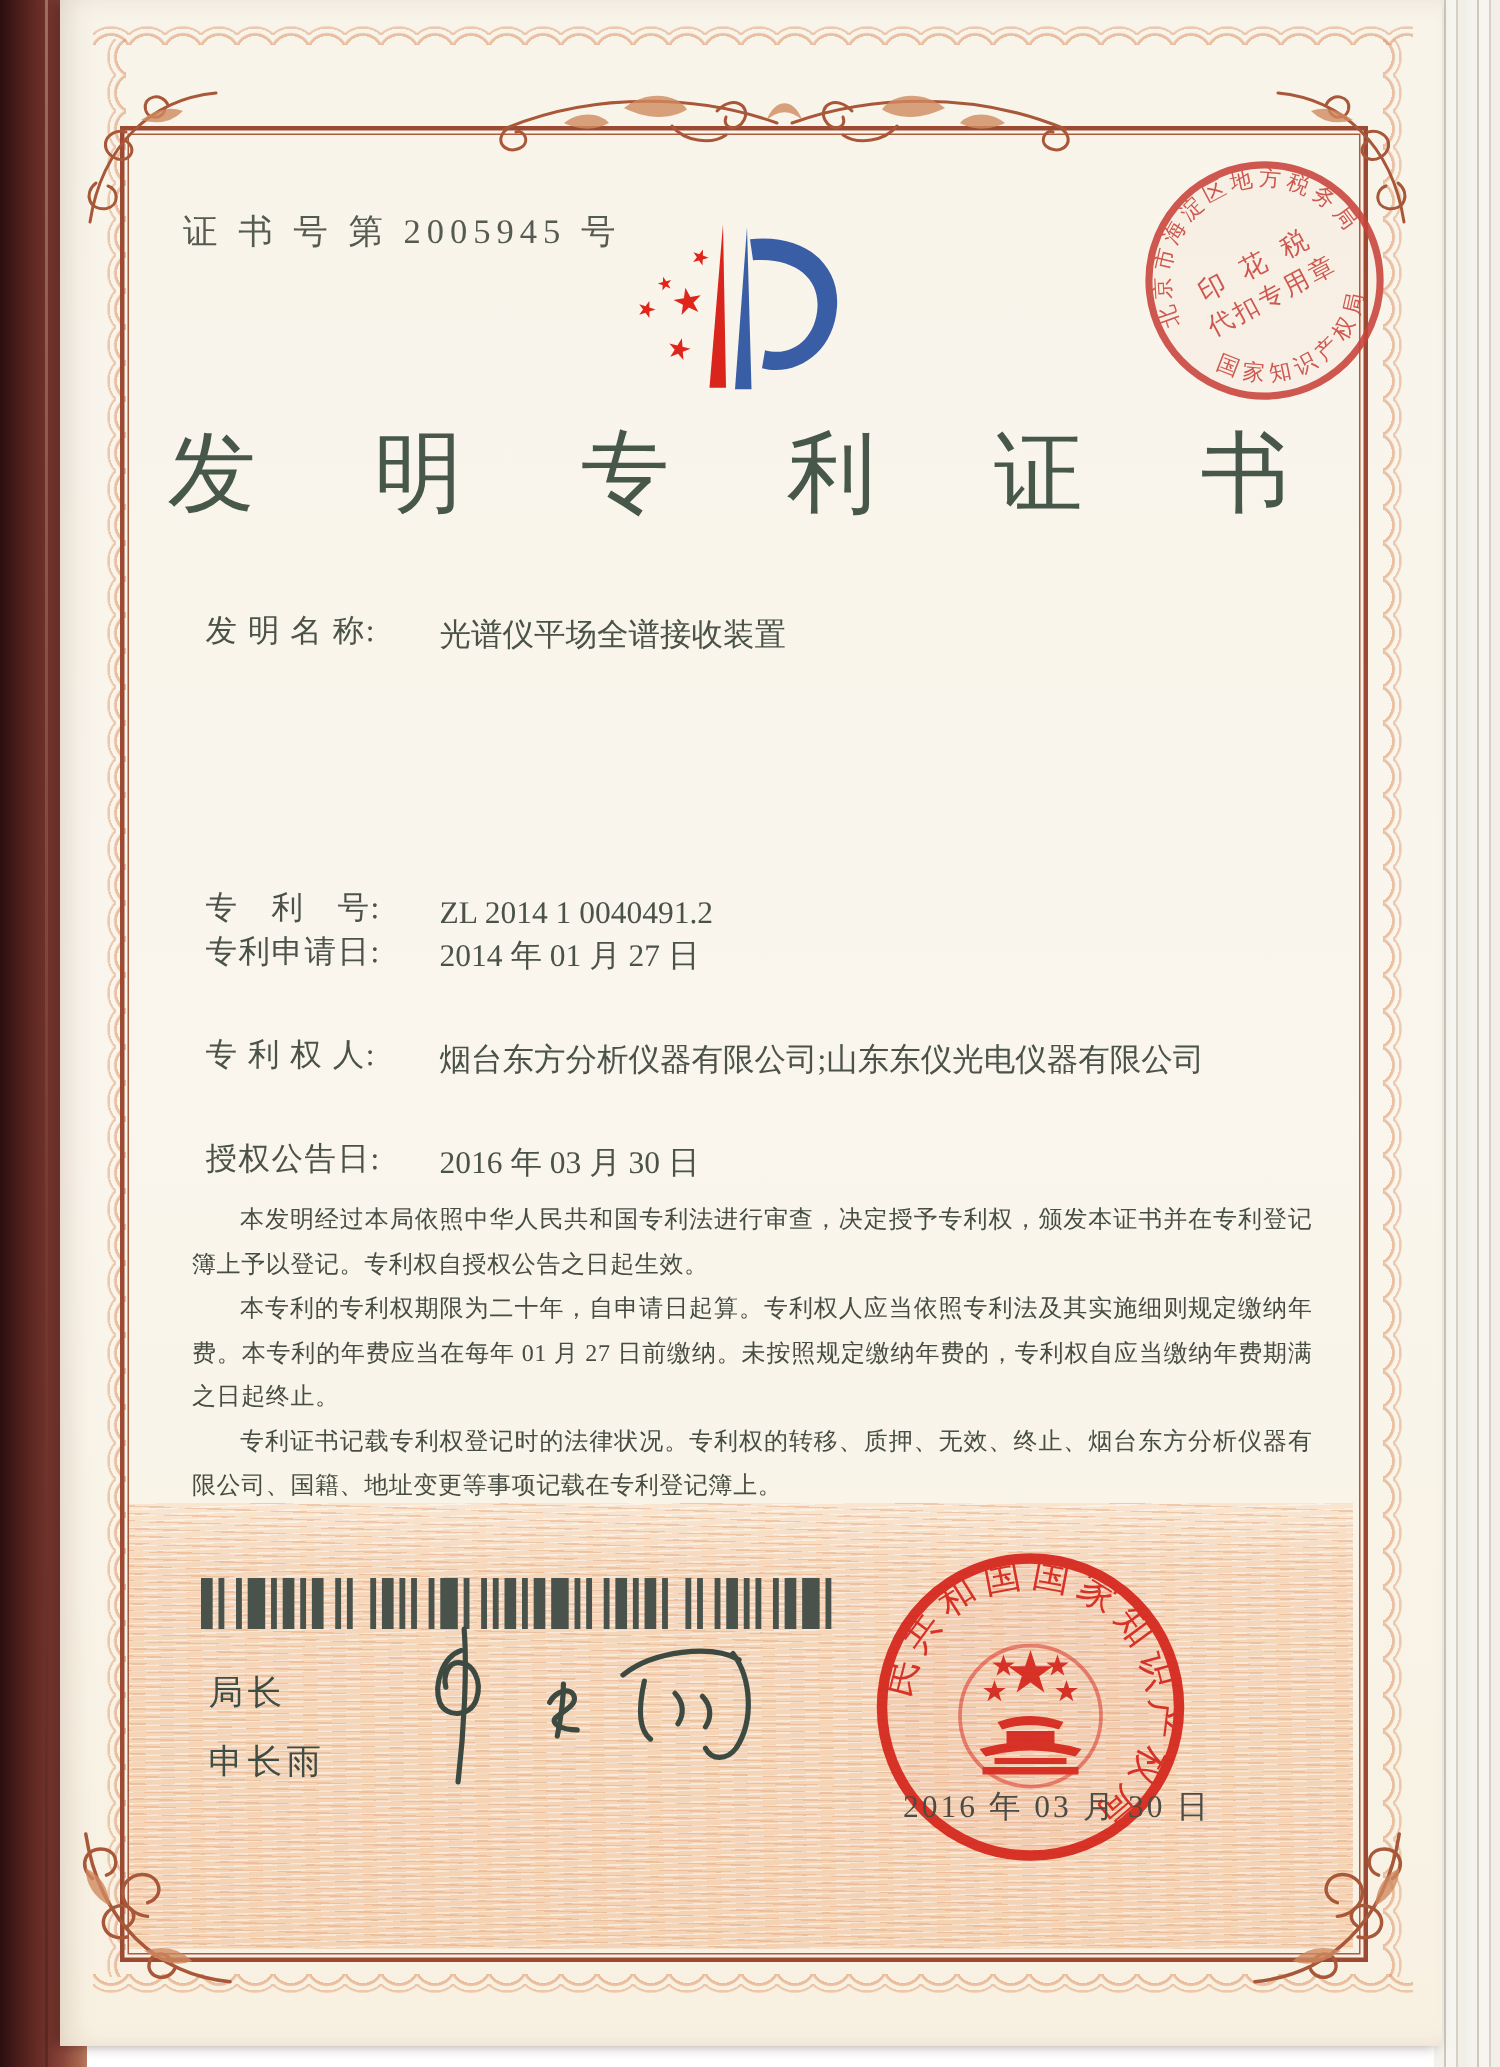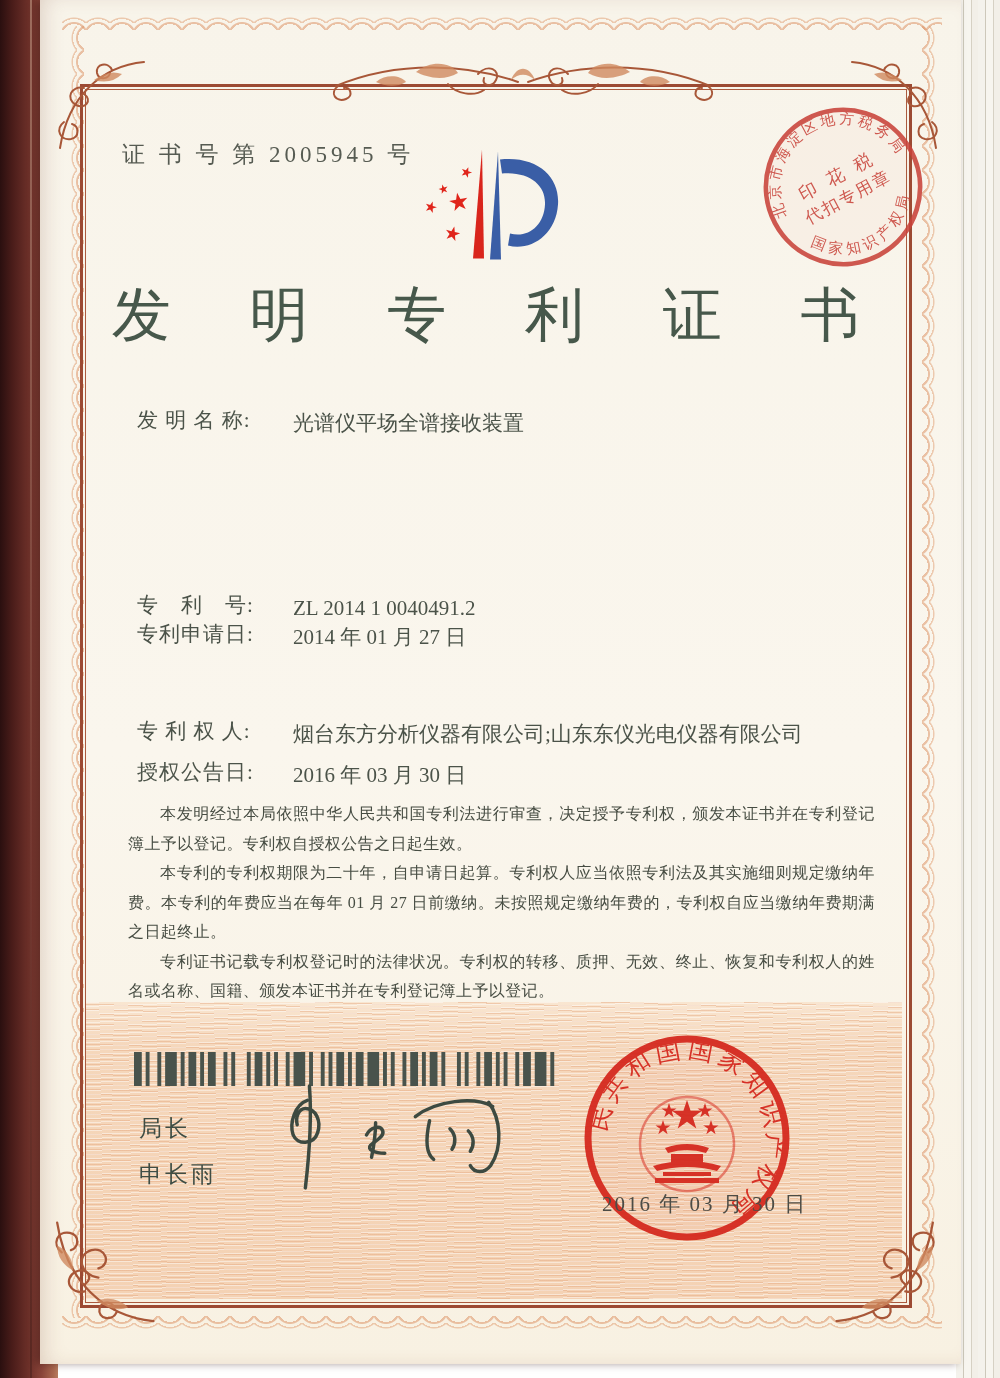--- a/index.html
+++ b/index.html
@@ -169,31 +169,31 @@
 
   <div class="field-row" style="top:406px;">
     <span class="field-label">发 明 名 称:</span><span class="field-value">光谱仪平场全谱接收装置</span>
   </div>
   <div class="field-row" style="top:551px;margin-top:40px;">
     <span class="field-label">专　利　号:</span><span class="field-value">ZL 2014 1 0040491.2</span>
   </div>
   <div class="field-row" style="top:620px;">
     <span class="field-label">专利申请日:</span><span class="field-value">2014 年 01 月 27 日</span>
   </div>
-  <div class="field-row" style="top:717px;">
+  <div class="field-row" style="top:689px;">
     <span class="field-label">专 利 权 人:</span><span class="field-value">烟台东方分析仪器有限公司;山东东仪光电仪器有限公司</span>
   </div>
   <div class="field-row" style="top:758px;">
     <span class="field-label">授权公告日:</span><span class="field-value">2016 年 03 月 30 日</span>
   </div>
 
   <div class="paragraphs">
     <p>本发明经过本局依照中华人民共和国专利法进行审查，决定授予专利权，颁发本证书并在专利登记簿上予以登记。专利权自授权公告之日起生效。</p>
     <p>本专利的专利权期限为二十年，自申请日起算。专利权人应当依照专利法及其实施细则规定缴纳年费。本专利的年费应当在每年 01 月 27 日前缴纳。未按照规定缴纳年费的，专利权自应当缴纳年费期满之日起终止。</p>
-    <p>专利证书记载专利权登记时的法律状况。专利权的转移、质押、无效、终止、恢复和专利权人的姓名或名称、国籍、颁发本证书并在专利登记簿上予以登记。</p>
+    <p>专利证书记载专利权登记时的法律状况。专利权的转移、质押、无效、终止、烟台东方分析仪器有限公司、国籍、地址变更等事项记载在专利登记簿上。</p>
   </div>
 
   <div class="barcode">
     <svg id="barcode-svg" width="440" height="36" viewBox="0 0 440 36">
         <rect x="6.00" y="0" width="7.78" height="34" fill="#49534c"></rect>
         <rect x="17.67" y="0" width="3.89" height="34" fill="#49534c"></rect>
         <rect x="29.35" y="0" width="3.89" height="34" fill="#49534c"></rect>
         <rect x="37.13" y="0" width="11.67" height="34" fill="#49534c"></rect>
         <rect x="52.69" y="0" width="3.89" height="34" fill="#49534c"></rect>
         <rect x="60.47" y="0" width="7.78" height="34" fill="#49534c"></rect>

